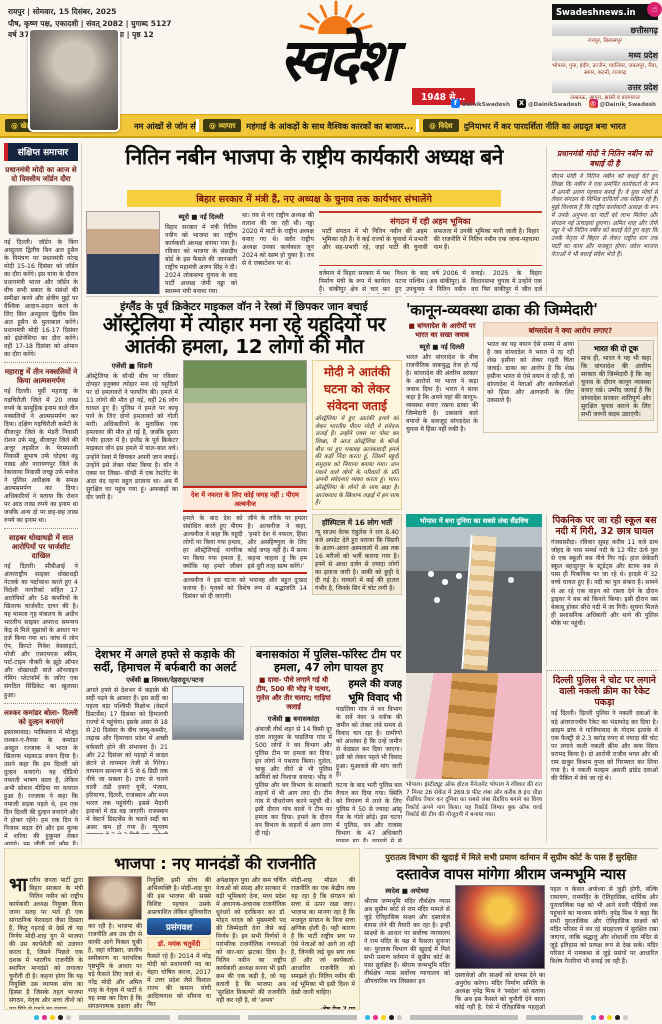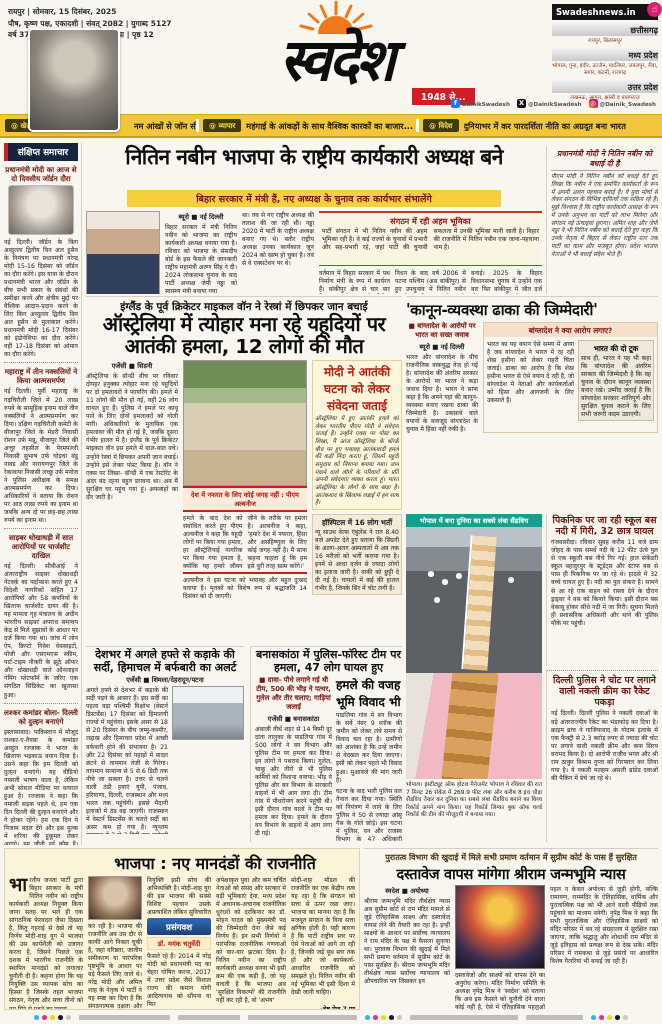--- a/index.html
+++ b/index.html
@@ -117,21 +117,21 @@
   
   .weather { left:86px; top:646px; width:158px; height:196px; border-top:1px solid #d7cfc0; padding-top:2px; }
   .sec-h { font-size:11px; line-height:1.15; font-weight:900; color:#0d0d0d; text-align:center; }
   .wx-row { display:flex; gap:4px; margin-top:2px; }
   .wx-row .body-t { flex:1; }
   .snow-ph { flex:0 0 72px; height:54px; border:1px solid #999; background:linear-gradient(#eef1f4 0 30%,#aab4bc 30% 70%,#7d858c 100%); }
   .banas { left:250px; top:646px; width:152px; height:196px; border-left:1px solid #d7cfc0; border-top:1px solid #d7cfc0; padding:2px 0 0 4px; }
   .banas-row { display:flex; gap:4px; margin-top:2px; }
   .banas-a { flex:1; }
   .banas-b { flex:0 0 66px; }
-  .boxtitle { font-size:12px; font-weight:bold; text-align:left; margin-bottom:1px; }
+  .boxtitle { font-size:10px; font-weight:bold; text-align:right; margin-bottom:1px; }
 
   
   .oped { left:4px; top:848px; width:356px; height:162px; background:#fcf3db; border:1px solid #e0d2ac; padding:3px 4px; }
   .oped-h { font-size:16px; font-weight:900; color:#0d0d0d; text-align:center; margin-left:66px; }
   .oped-row { display:flex; gap:5px; margin-top:2px; }
   .oped-c1 { flex:0 0 74px; } .oped-c2 { flex:0 0 54px; } .oped-c3 { flex:0 0 64px; } .oped-c4 { flex:1; } .oped-c5 { flex:0 0 64px; }
   .dropcap { float:left; font-size:19px; font-weight:900; line-height:.9; padding-right:2px; color:#1a1a1a; }
   .author-ph { height:44px; background:radial-gradient(circle at 50% 40%, #d8c2aa 0 30%, #8a6a52 65%, #3c3028 100%); border:1px solid #a99; margin-bottom:2px; }
   .prasang { background:linear-gradient(#2e6cb5,#1b3f77); color:#fff; font-size:8.5px; font-weight:bold; text-align:center; padding:3px 0; margin:2px 0; border-radius:2px; }
   .author { background:#fdeec9; color:#c0231c; font-size:6.7px; font-weight:bold; text-align:center; padding:1px 0; margin-bottom:2px; border:1px solid #ecd9a4; }

